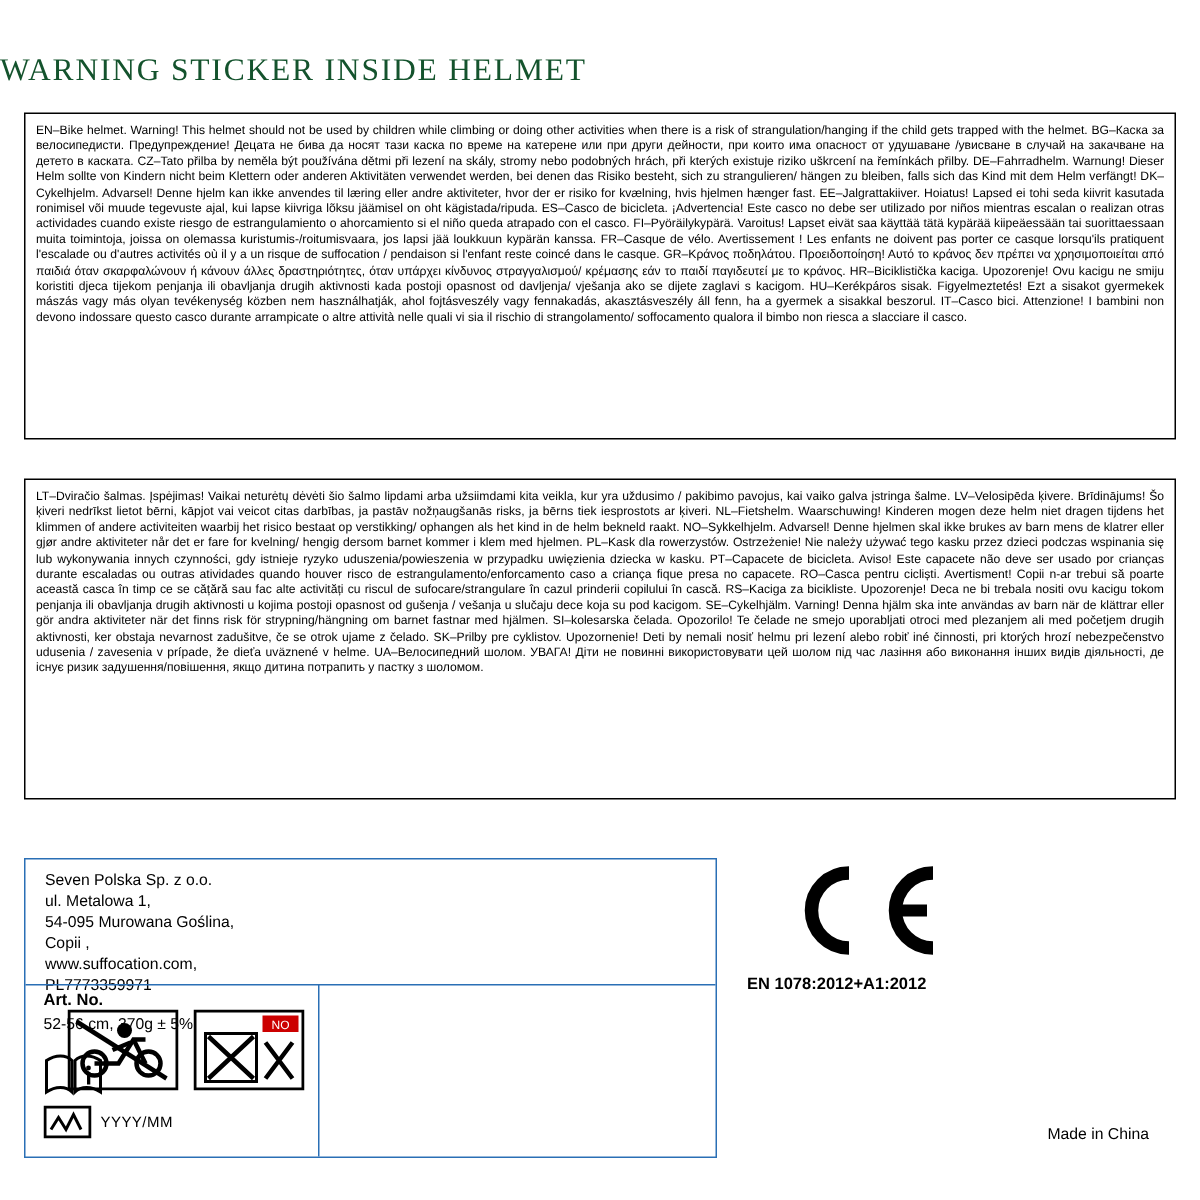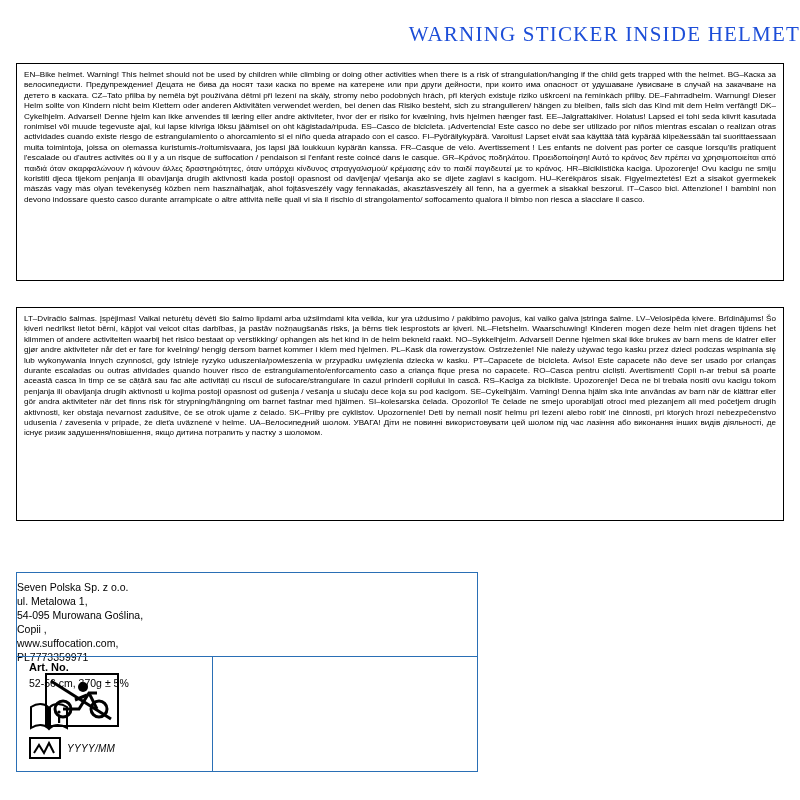--- a/index.html
+++ b/index.html
@@ -16,28 +16,28 @@
     position: relative;
   }
   .page {
     width: 800px;
     height: 800px;
     box-sizing: border-box;
     padding: 0;
     position: relative;
   }
   .title {
-    text-align: right;
+    text-align: left;
     font-family: "Liberation Serif", serif;
     font-size: 21px;
     letter-spacing: 1.2px;
     font-weight: normal;
     margin: 0;
-    padding: 22px 0 10px 0;
-    color: #1d4ed8;
+    padding: 34px 0 10px 0;
+    color: #14532d;
   }
   .warn-block {
     border: 1.5px solid #000;
     margin: 16px 16px;
     padding: 6px 7px 7px 7px;
     box-sizing: border-box;
     font-size: 8.1px;
     line-height: 1.285;
     text-align: justify;
     font-family: "Liberation Sans", sans-serif;
@@ -65,21 +65,21 @@
   }
   .info-box {
     border: 1.5px solid #2a6fb5;
     box-sizing: border-box;
     width: 100%;
     height: 100%;
     position: relative;
   }
   .company {
     position: absolute;
-    left: 0;
+    left: 13px;
     top: 8px;
     font-size: 10.5px;
     line-height: 1.33;
     font-family: "Liberation Sans", sans-serif;
   }
   .company .cname { font-weight: normal; }
   .artno {
     position: absolute;
     left: 12px;
     top: 88px;
@@ -112,21 +112,20 @@
     left: 12px;
     top: 128px;
     display: flex;
     flex-direction: column;
     gap: 6px;
   }
   .picto-row {
     display: flex;
     align-items: center;
     gap: 6px;
-    font-style: italic;
   }
   .date-label {
     font-size: 10px;
     letter-spacing: 0.3px;
   }
   .bottom-right {
     flex: 1 1 auto;
     position: relative;
     padding-left: 14px;
   }
@@ -216,20 +215,41 @@
               <rect x="1" y="1" width="72" height="52" fill="none" stroke="#000" stroke-width="2"></rect>
               <circle cx="18" cy="36" r="8" fill="none" stroke="#000" stroke-width="3"></circle>
               <circle cx="54" cy="36" r="8" fill="none" stroke="#000" stroke-width="3"></circle>
               <path d="M18 36 L34 36 L44 20 L52 20" fill="none" stroke="#000" stroke-width="3"></path>
               <path d="M44 20 L52 36" fill="none" stroke="#000" stroke-width="3"></path>
               <circle cx="38" cy="14" r="5" fill="#000"></circle>
               <path d="M30 27 L42 22" stroke="#000" stroke-width="3" fill="none"></path>
               <path d="M6 8 L66 46" stroke="#000" stroke-width="3"></path>
             </svg>
           </span>
+          <span>
+            <svg width="74" height="54" viewBox="0 0 74 54">
+              <rect x="1" y="1" width="72" height="52" fill="none" stroke="#000" stroke-width="2"></rect>
+              <rect x="46" y="4" width="24" height="11" fill="#cc0000"></rect>
+              <text x="58" y="13" font-size="8" fill="#ffffff" text-anchor="middle" font-family="Liberation Sans, sans-serif">NO</text>
+              <path d="M10 18 L40 46 M40 18 L10 46" stroke="#000" stroke-width="3"></path>
+              <rect x="8" y="16" width="34" height="32" fill="none" stroke="#000" stroke-width="2"></rect>
+              <path d="M48 22 L66 46 M66 22 L48 46" stroke="#000" stroke-width="3"></path>
+            </svg>
+          </span>
         </div>
 
       </div>
     </div>
 
+    <div class="bottom-right">
+      <div class="ce-mark">
+        <svg width="112" height="62" viewBox="0 0 112 62">
+          <path d="M48 6 A25 25 0 1 0 48 56" fill="none" stroke="#000" stroke-width="9"></path>
+          <path d="M104 6 A25 25 0 1 0 104 56" fill="none" stroke="#000" stroke-width="9"></path>
+          <rect x="78" y="27" width="22" height="8" fill="#000"></rect>
+        </svg>
+      </div>
+      <div class="en-std">EN 1078:2012+A1:2012</div>
+      <div class="made-in">Made in China</div>
+    </div>
 
   </div>
 </div>
 
 </body></html>

